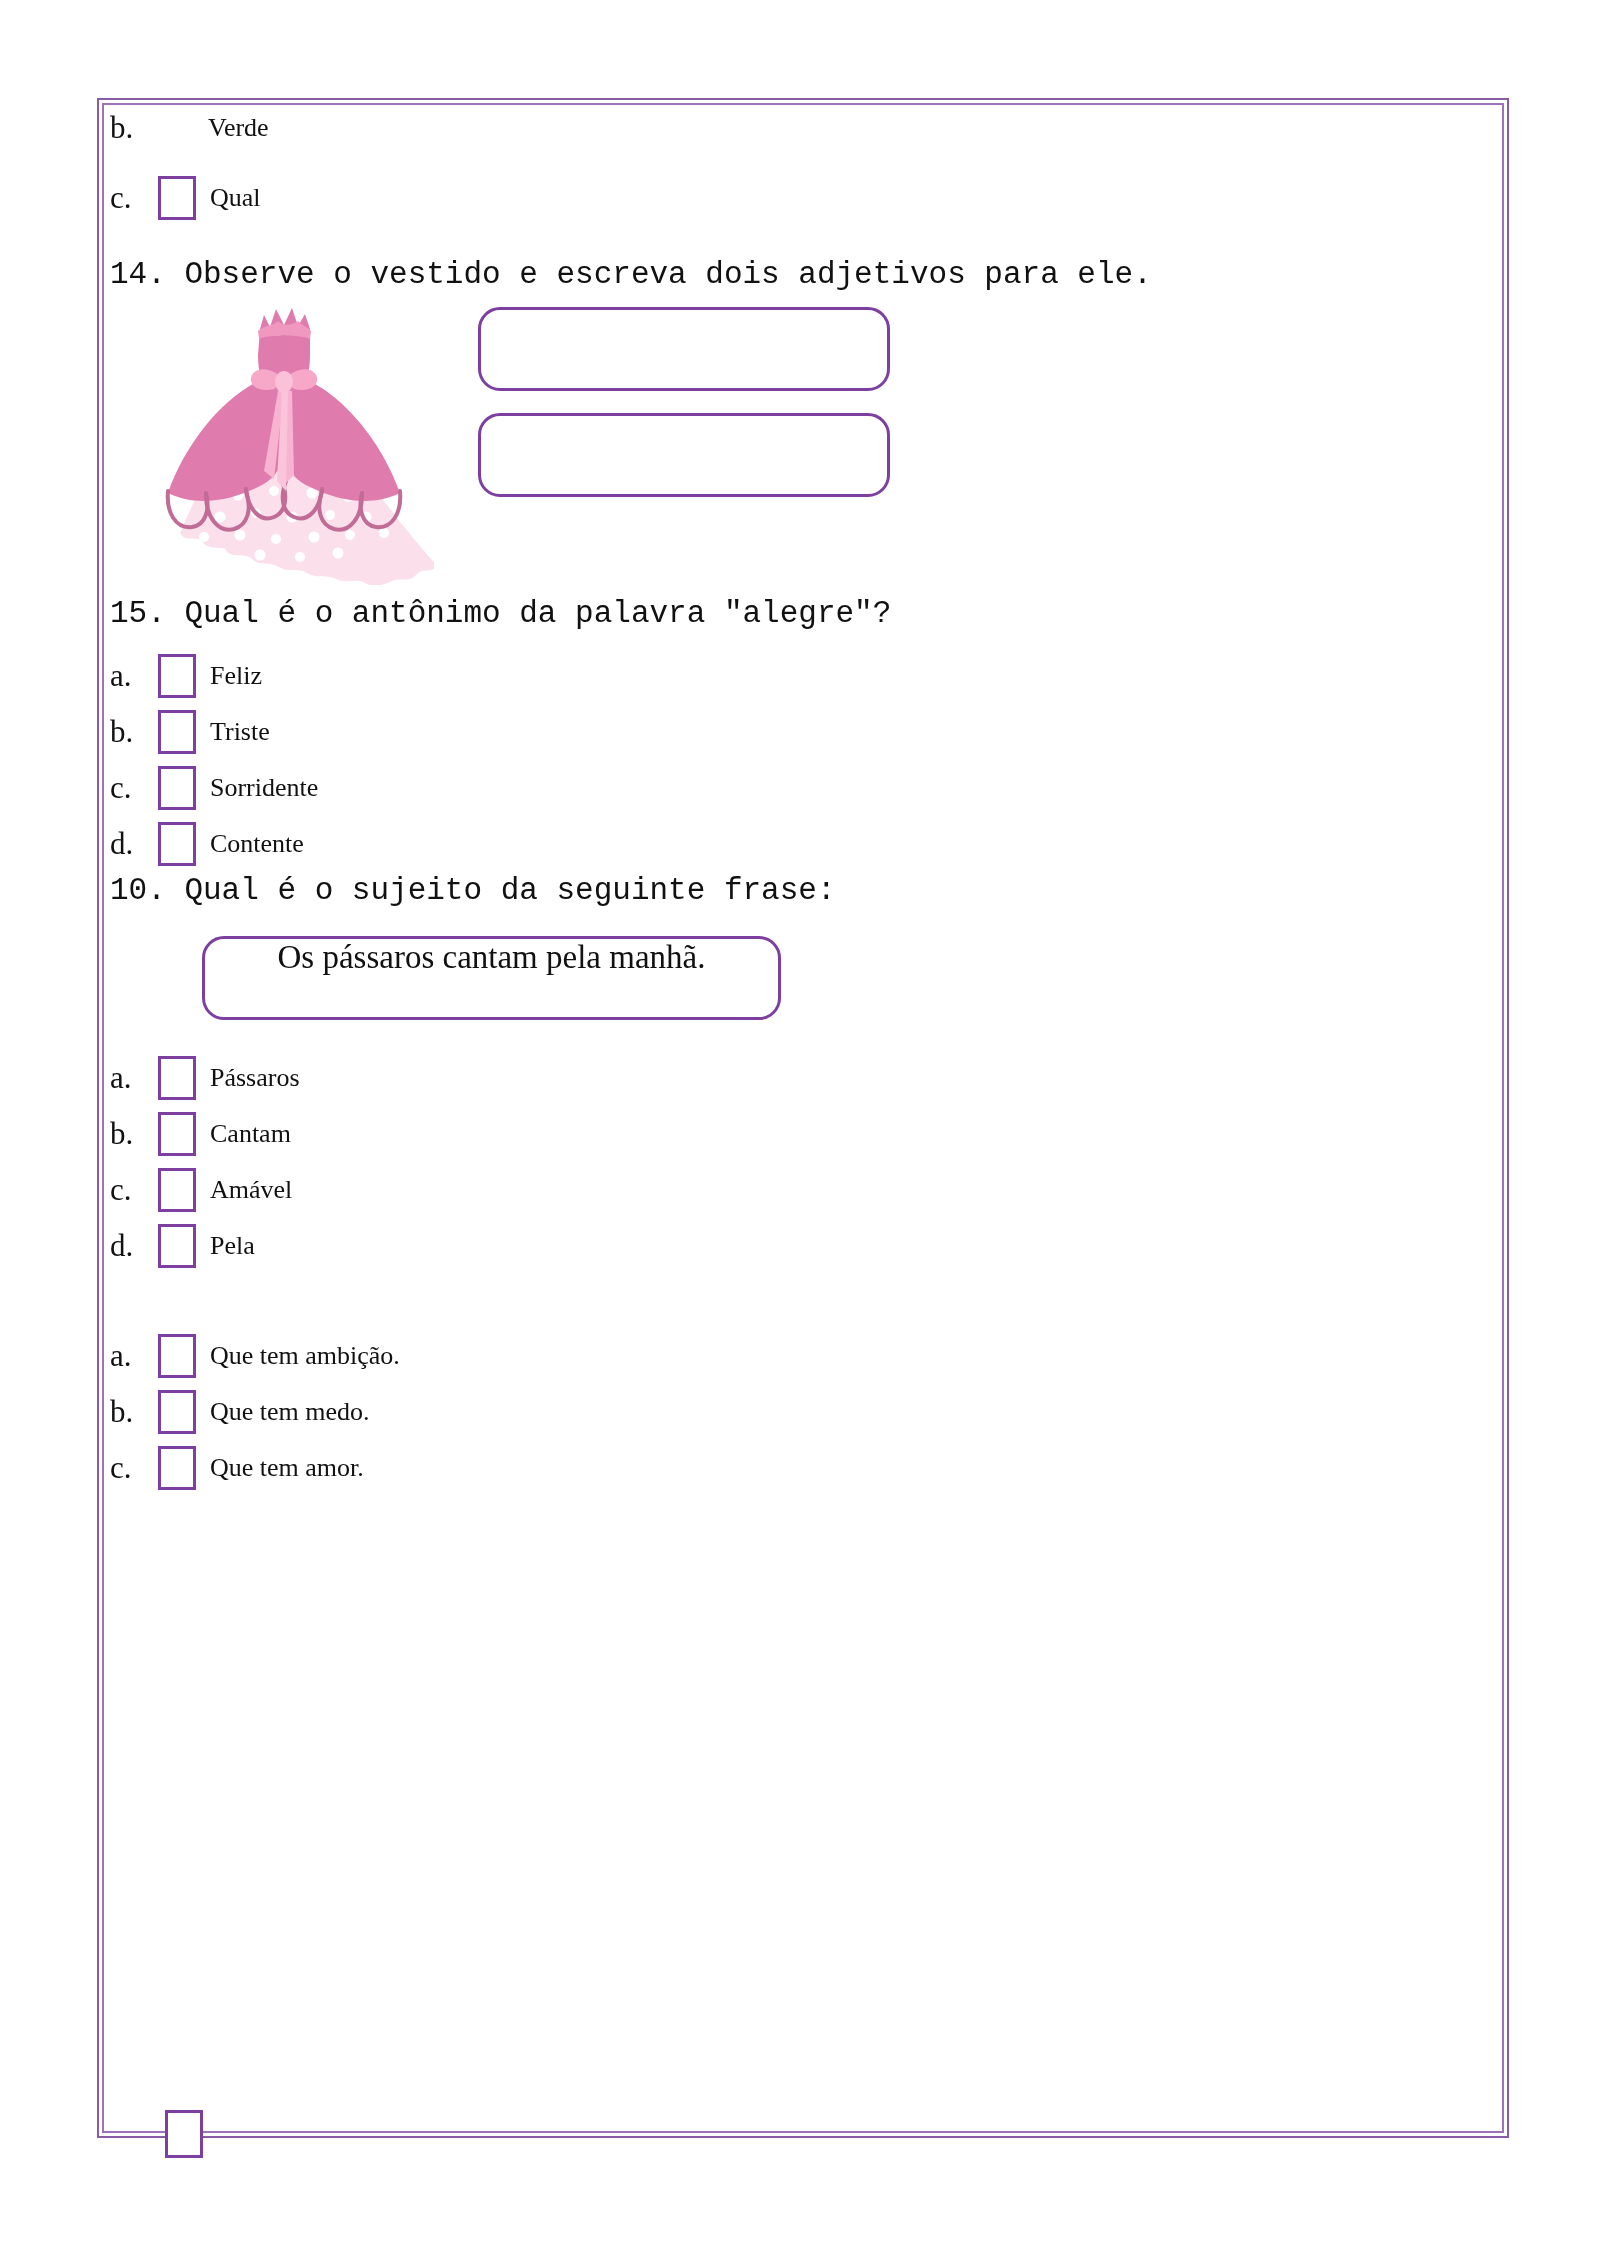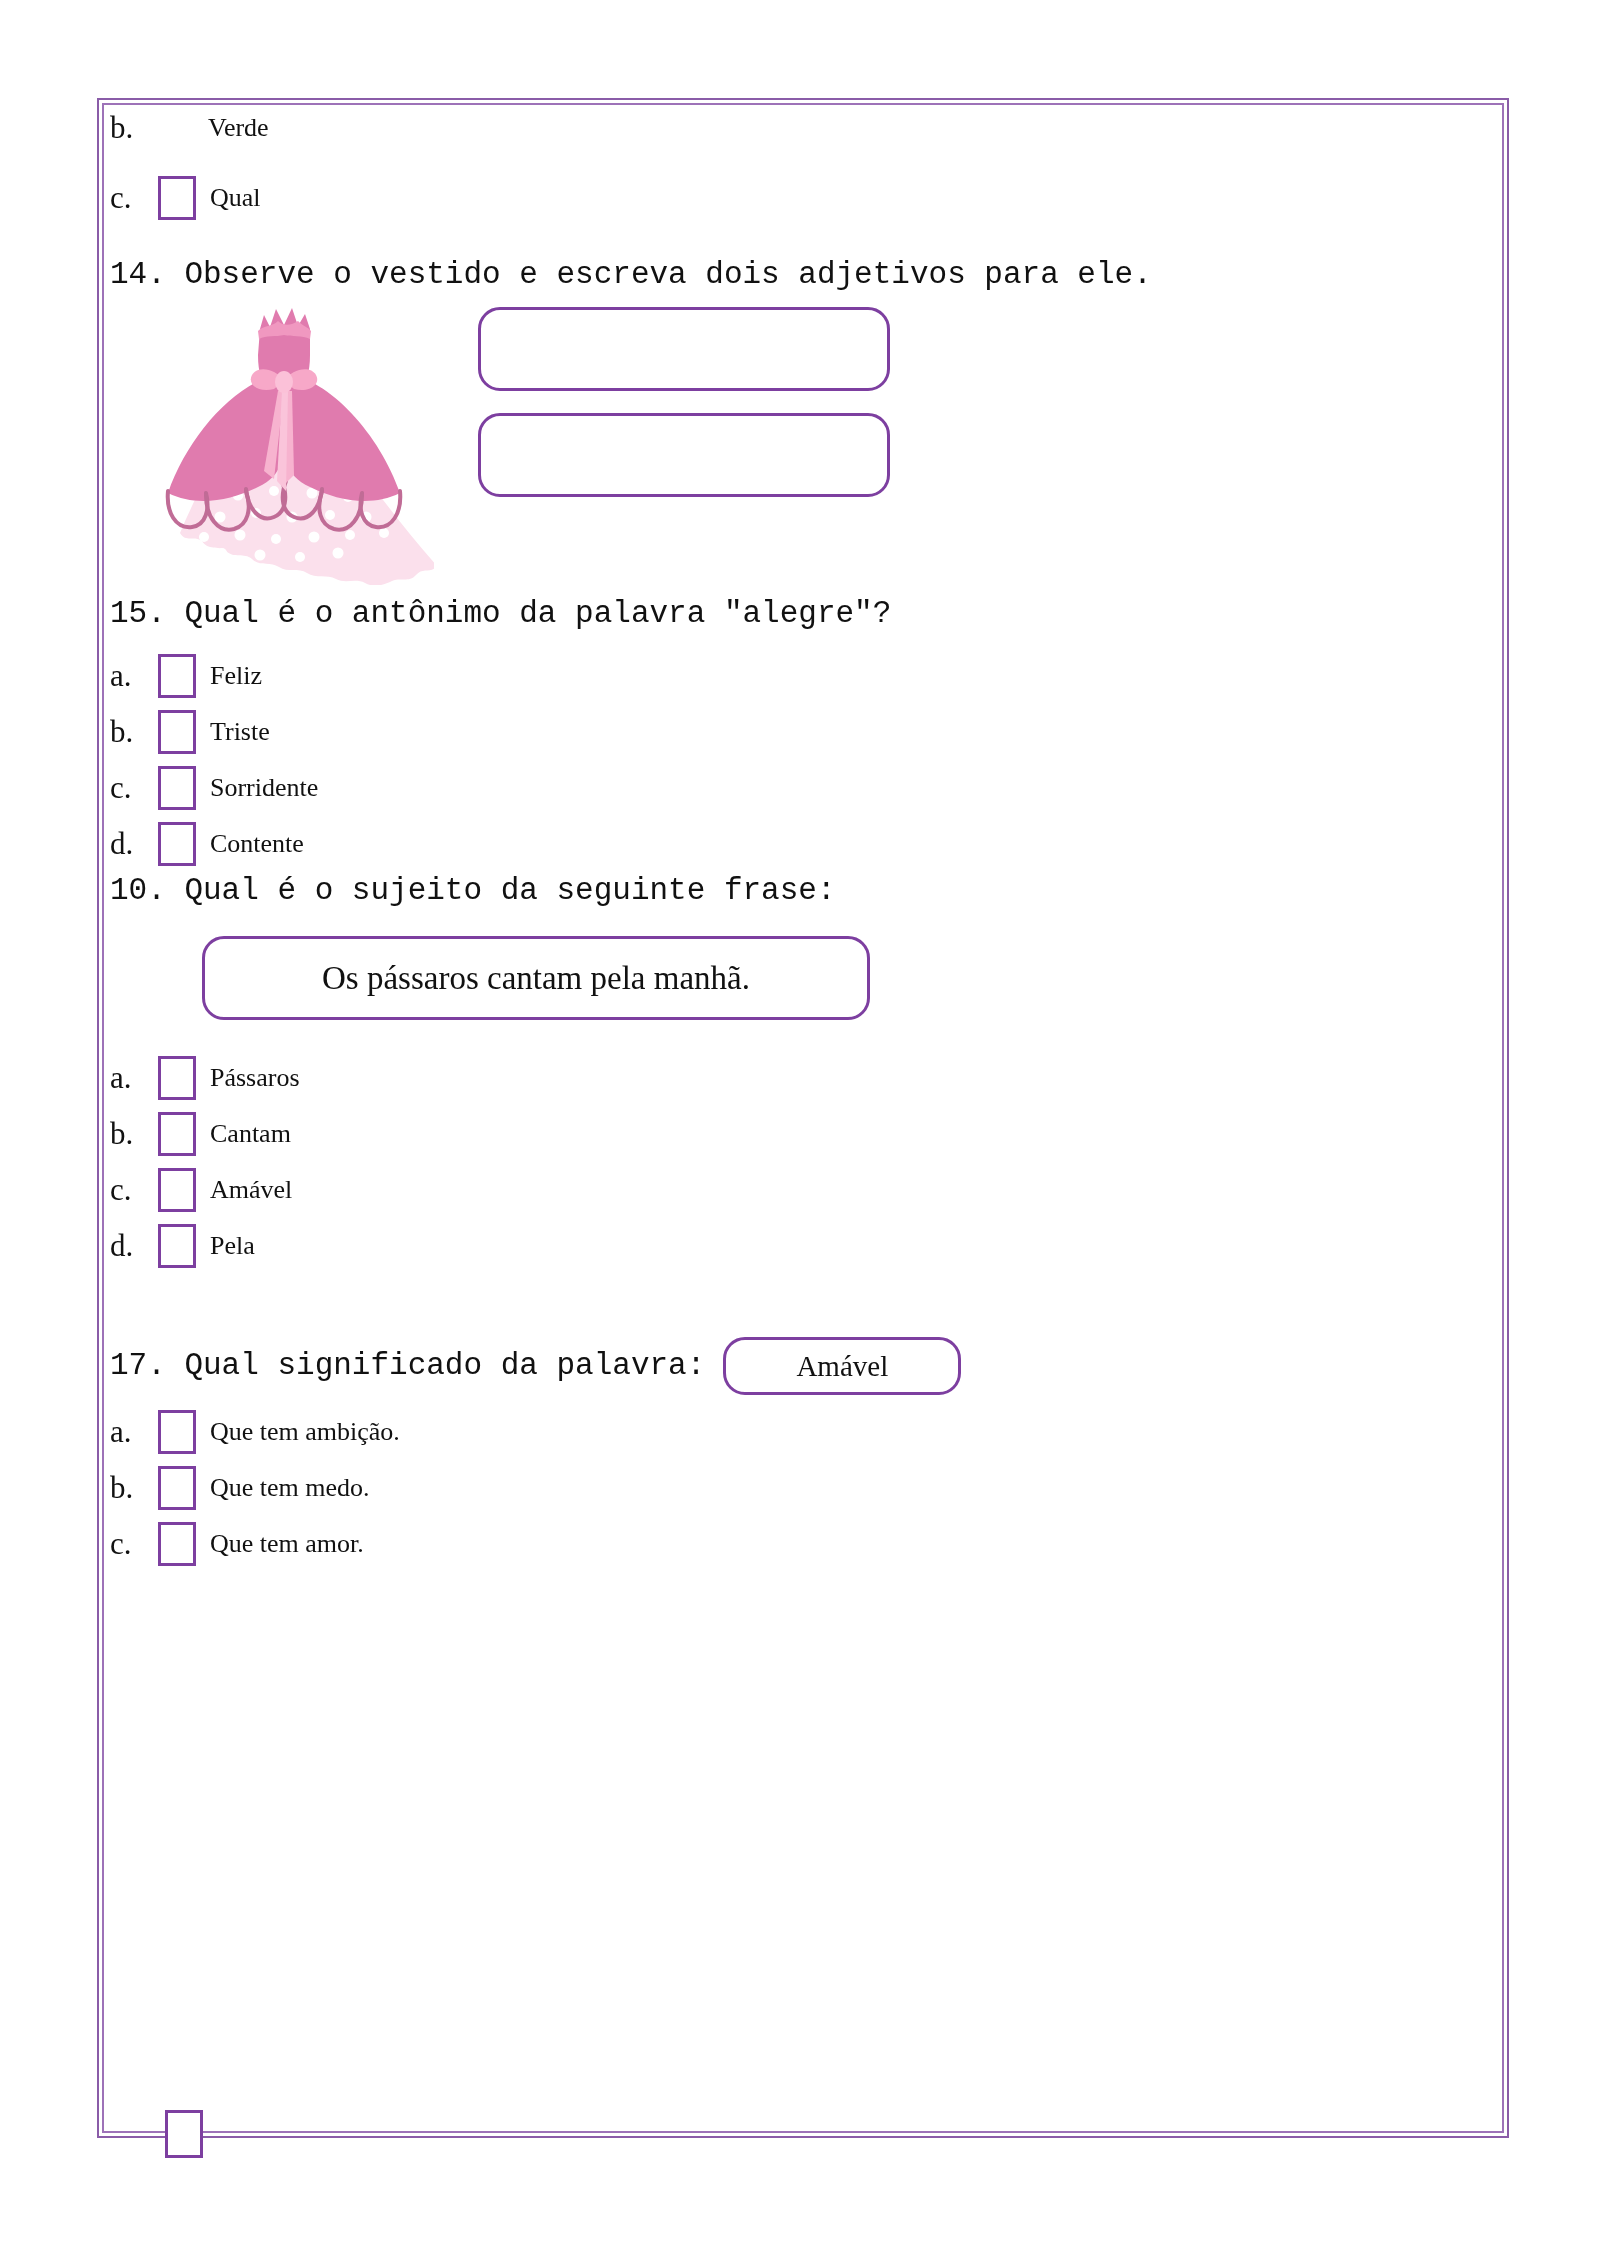--- a/index.html
+++ b/index.html
@@ -104,25 +104,24 @@
   .q14-boxes {
     position: absolute;
     left: 368px;
     top: 12px;
   }
   .q14-box-1 { width: 412px; height: 84px; }
   .q14-box-2 { width: 412px; height: 84px; margin-top: 22px; }
 
   
   .sentence-box {
-    width: 668px;
+    width: 579px;
     height: 84px;
     margin: 26px 0 0 92px;
     display: flex;
-    align-items: center;
     justify-content: center;
   }
   .sentence-text {
     font-size: 33px;
     color: #111;
     white-space: nowrap;
   }
 
   
   .q17-line {
@@ -324,26 +323,20 @@
     <span class="opt-label">Amável</span>
   </div>
   <div class="option-row">
     <span class="opt-letter">d.</span>
     <span class="checkbox"></span>
     <span class="opt-label">Pela</span>
   </div>
 
   <div class="gap-lg"></div>
 
-  <div class="q17-line">
-    <span class="qtext">17. Qual significado da palavra:</span>
-    <span class="answer-box word-box">
-      <span class="word-box-text">Amável</span>
-    </span>
-  </div>
 
   <div class="option-row">
     <span class="opt-letter">a.</span>
     <span class="checkbox"></span>
     <span class="opt-label">Que tem ambição.</span>
   </div>
   <div class="option-row">
     <span class="opt-letter">b.</span>
     <span class="checkbox"></span>
     <span class="opt-label">Que tem medo.</span>

